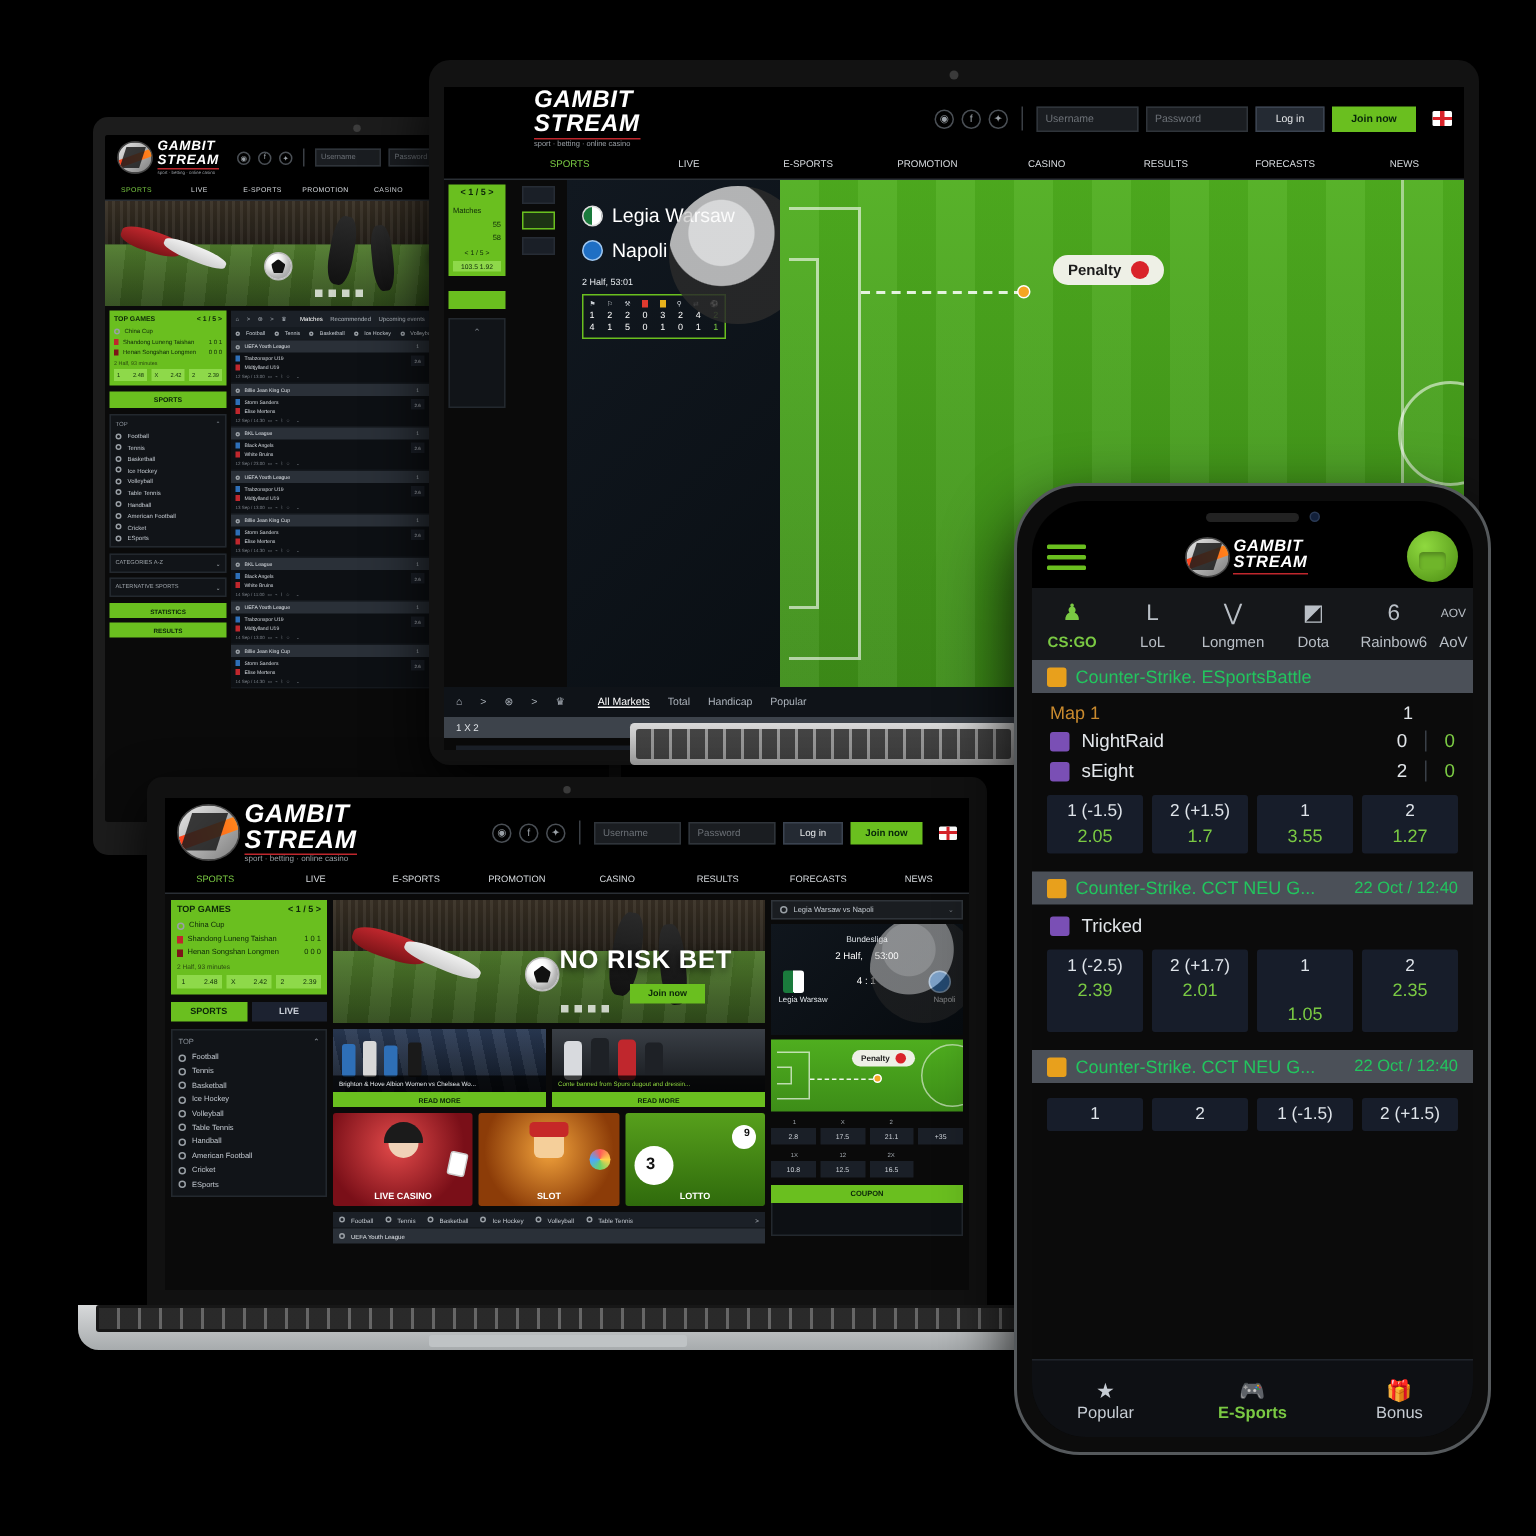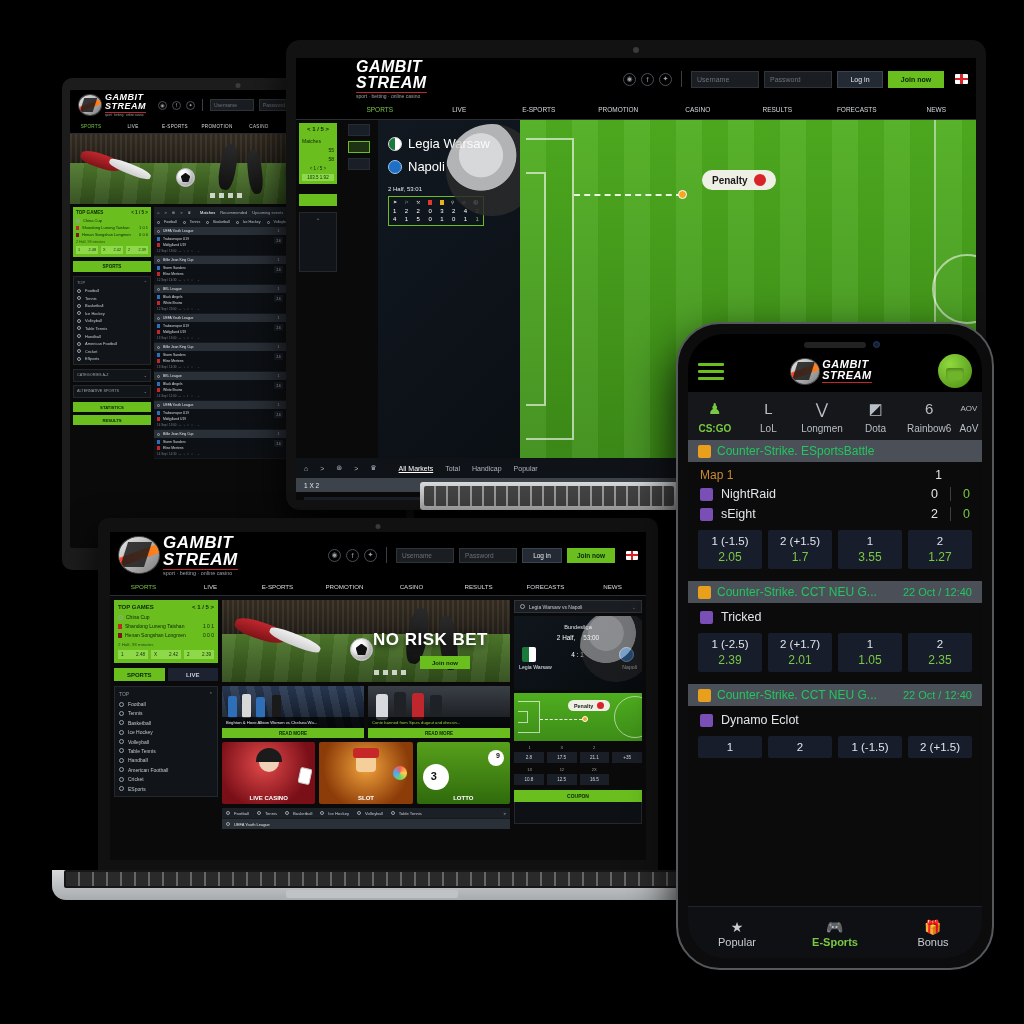--- a/index.html
+++ b/index.html
@@ -1370,40 +1370,34 @@
             <div class="obtn" style="padding:5px 0;border-radius:2px;">
               <div style="font-size:11.5px;">1 (-2.5)</div>
               <div class="v" style="font-size:12px;margin-top:3px;">2.39</div>
             </div>
             <div class="obtn" style="padding:5px 0;border-radius:2px;">
               <div style="font-size:11.5px;">2 (+1.7)</div>
               <div class="v" style="font-size:12px;margin-top:3px;">2.01</div>
             </div>
             <div class="obtn" style="padding:5px 0;border-radius:2px;">
               <div style="font-size:11.5px;">1</div>
-              <div class="v" style="font-size:12px;margin-top:3px;">1.05</div>
+              <div class="v" style="font-size:12px;margin-top:19px;">1.05</div>
             </div>
             <div class="obtn" style="padding:5px 0;border-radius:2px;">
               <div style="font-size:11.5px;">2</div>
               <div class="v" style="font-size:12px;margin-top:3px;">2.35</div>
             </div>
           </div>
           <div class="mhead" style="height: 22px; padding: 0px 10px; font-size: 12px; margin-bottom: 4px;">
             <span style="display:flex;align-items:center;gap:6px;overflow:hidden;white-space:nowrap;">
               <span style="width:13px;height:13px;background:#e8a01c;border-radius:2px;display:inline-block;"></span>
               <span>Counter-Strike. CCT NEU G...</span>
             </span>
             <span style="font-size:11px;">22 Oct / 12:40</span>
           </div>
-          <div class="mrow" style="padding: 3px 12px; font-size: 12.5px;">
-            <span style="display:flex;align-items:center;gap:8px;">
-              <span style="width:13px;height:13px;background:#7a4fb5;border-radius:2px;display:inline-block;"></span>
-              <span>Dynamo Eclot</span>
-            </span>
-          </div>
           <div style="display: flex; gap: 6px; padding: 6px 10px 12px;">
             <div class="obtn" style="padding:5px 0;border-radius:2px;">
               <div style="font-size:11.5px;">1</div>
             </div>
             <div class="obtn" style="padding:5px 0;border-radius:2px;">
               <div style="font-size:11.5px;">2</div>
             </div>
             <div class="obtn" style="padding:5px 0;border-radius:2px;">
               <div style="font-size:11.5px;">1 (-1.5)</div>
             </div>

